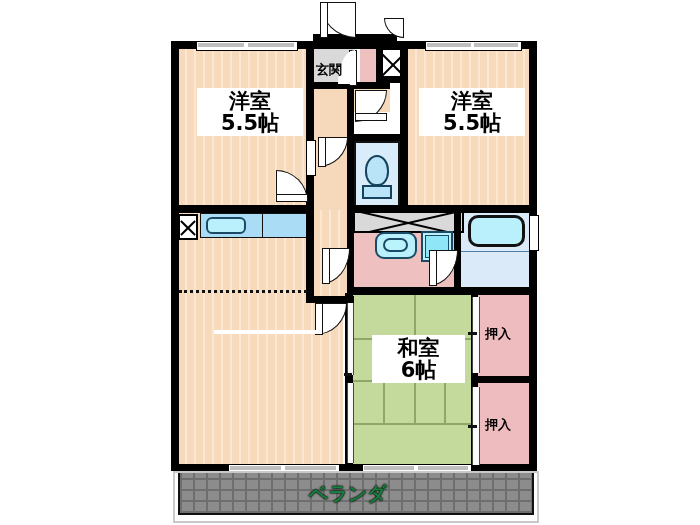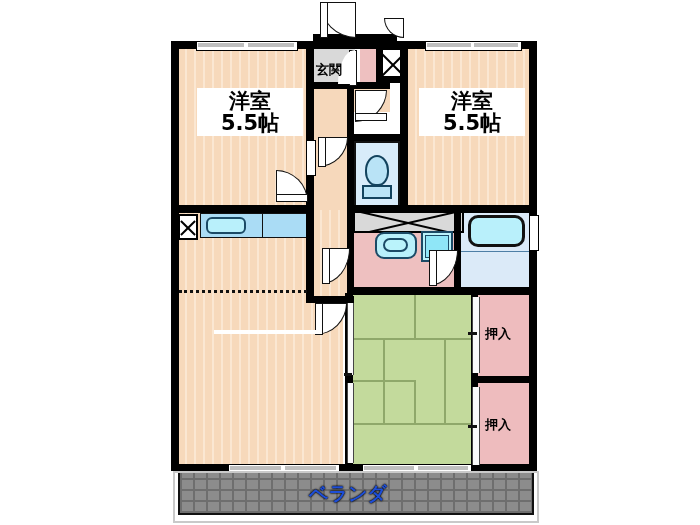--- a/index.html
+++ b/index.html
@@ -77,21 +77,21 @@
 
   
   .dotline{position:absolute;border-top:3px dotted #111;}
 
   
   .veranda{position:absolute;background:#8c8c8c;
       background-image:
         repeating-linear-gradient(90deg,#6e6e6e 0 2px,transparent 2px 13px),
         repeating-linear-gradient(0deg,#6e6e6e 0 2px,transparent 2px 11px);
       border:2px solid #111;}
-  .veranda-label{position:absolute;color:#1d4ed8;font-weight:700;font-size:19px;
+  .veranda-label{position:absolute;color:#15803d;font-weight:700;font-size:19px;
       text-shadow:0 0 2px #000,0 0 2px #000;white-space:nowrap;}
   .veranda-outline{position:absolute;border:2px solid #c9c9c9;}
 </style>
 </head>
 <body>
 
 <div id="plan">
 
   <div class="abs fl-wood" style="left:178px;top:48px;width:135px;height:162px;"></div>
 
@@ -257,20 +257,24 @@
   </div>
 
   <div class="label lbl-room" style="left:419px;top:88px;width:96px;">
     <div>洋室</div>
     <div class="l2">5.5帖</div>
   </div>
 
   <div class="label lbl-room" style="left:214px;top:330px;width:96px;">
   </div>
 
+  <div class="label lbl-room" style="left:372px;top:335px;width:83px;">
+    <div>和室</div>
+    <div class="l2">6帖</div>
+  </div>
 
   <div class="label lbl-sm" style="left:314px;top:62px;">玄関</div>
 
   <div class="label lbl-sm" style="left:483px;top:326px;">押入</div>
 
   <div class="label lbl-sm" style="left:483px;top:417px;">押入</div>
 
 </div>
 
 </body></html>

